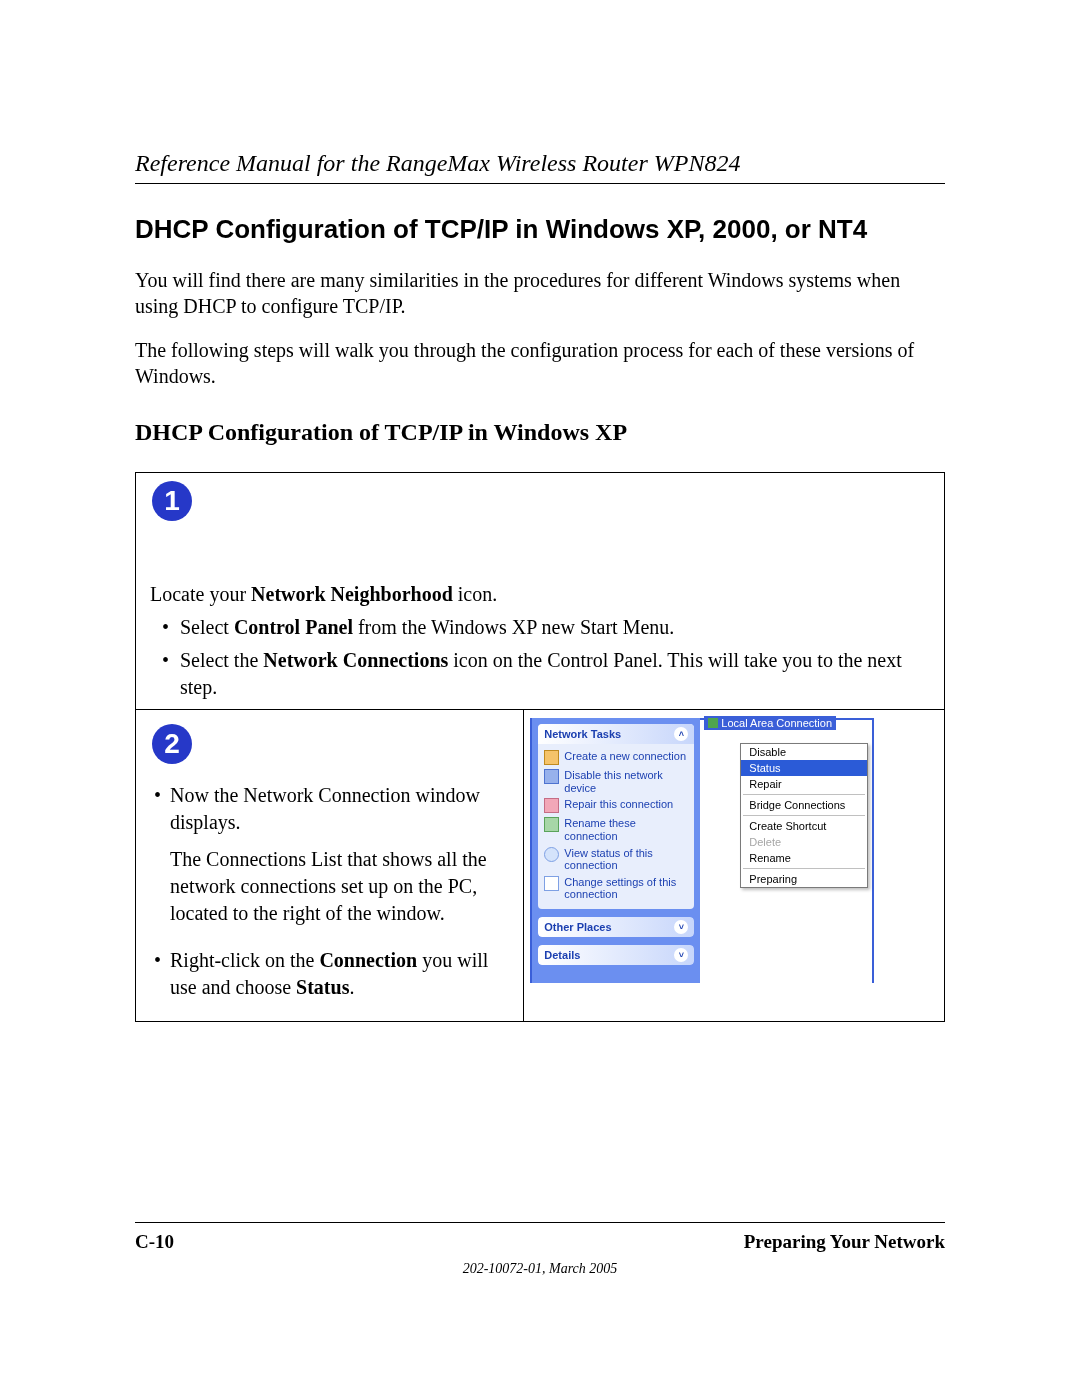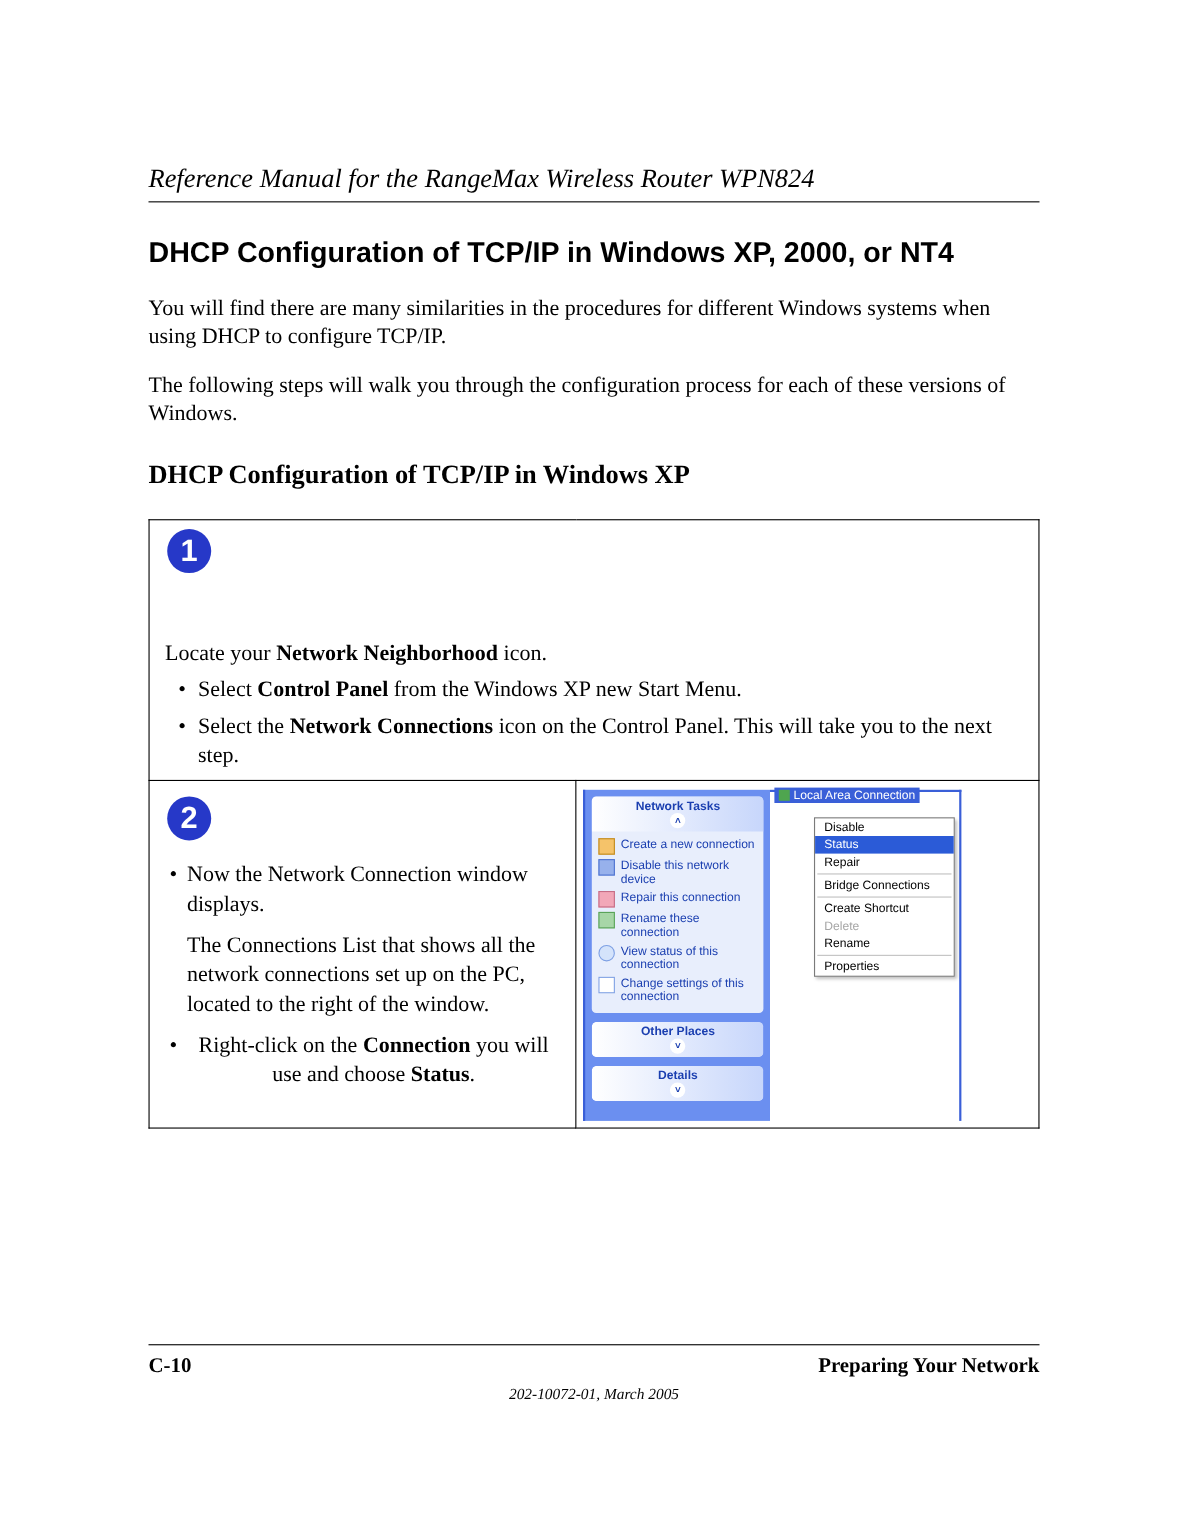--- a/index.html
+++ b/index.html
@@ -119,21 +119,20 @@
   .xp-sec-hd {
     display: flex;
     justify-content: space-between;
     align-items: center;
     background: linear-gradient(to right, #fff, #c7d6fb);
     color: #1b3fb0;
     font-weight: bold;
     font-size: 11px;
     padding: 3px 6px;
     border-radius: 4px 4px 0 0;
-    flex-direction: column;
   }
   .xp-sec.collapsed .xp-sec-hd { border-radius: 4px; }
   .xp-chev {
     width: 14px; height: 14px;
     border-radius: 50%;
     background: #fff;
     color: #1b3fb0;
     font-size: 9px;
     display: flex;
     align-items: center;
@@ -264,21 +263,21 @@
 
     <tr>
       <td style="width:48%;">
         <span class="num-badge">2</span>
         <div class="step-text" style="margin-top:18px;">
           <ul class="bul small">
             <li>
               <span>Now the Network Connection window displays.</span>
               <div style="margin-top:10px;">The Connections List that shows all the network connections set up on the PC, located to the right of the window.</div>
             </li>
-            <li style="margin-top:10px;text-align:center;">
+            <li style="margin-top:20px;">
               <span>Right-click on the </span><b>Connection</b><span> you will use and choose </span><b>Status</b><span>.</span>
             </li>
           </ul>
         </div>
       </td>
       <td style="width:52%; padding:6px;">
         <div class="xp-wrap">
 
           <div class="xp-side">
             <div class="xp-sec">
@@ -336,21 +335,21 @@
               <div class="mi">Disable</div>
               <div class="mi sel">Status</div>
               <div class="mi">Repair</div>
               <hr>
               <div class="mi">Bridge Connections</div>
               <hr>
               <div class="mi">Create Shortcut</div>
               <div class="mi dis">Delete</div>
               <div class="mi">Rename</div>
               <hr>
-              <div class="mi">Properties</div>
+              <div class="mi">Preparing</div>
             </div>
           </div>
         </div>
       </td>
     </tr>
   </tbody>
     </table>
 </div>
 
 <div class="foot">

